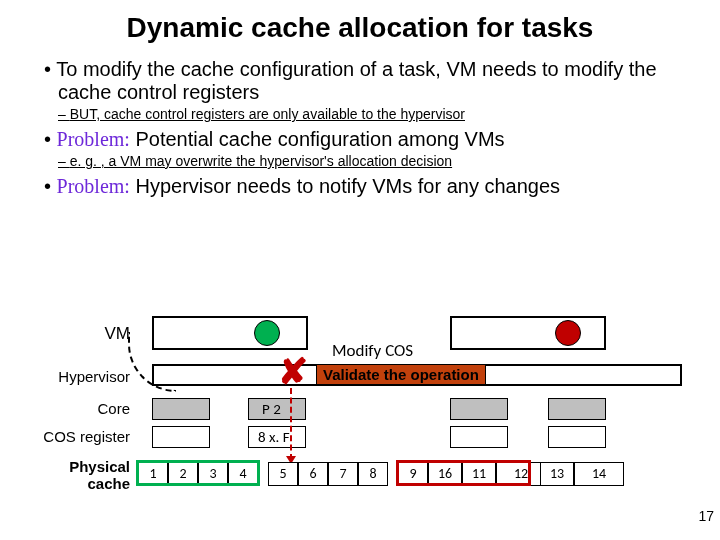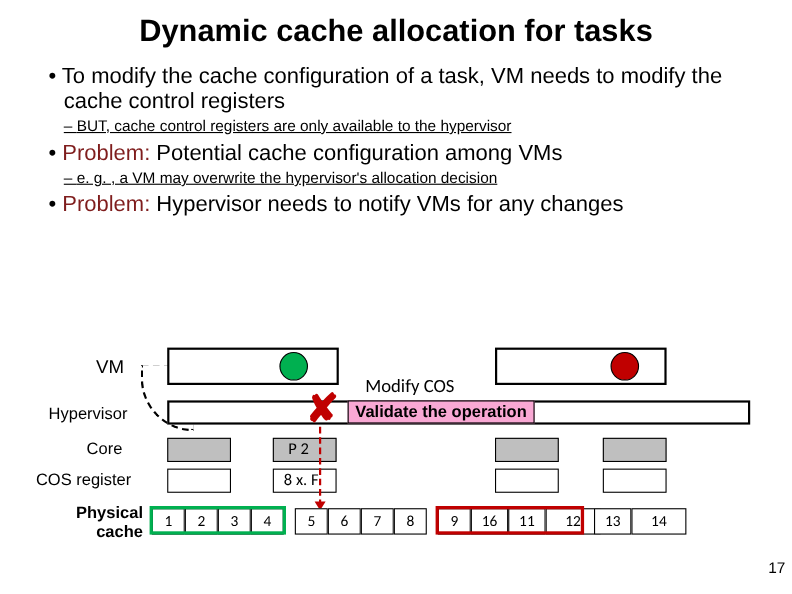--- a/index.html
+++ b/index.html
@@ -28,31 +28,31 @@
   }
   ul.top > li::before { content: "• "; }
   ul.sub { list-style: none; margin-left: 26px; margin-top: 2px; margin-bottom: 6px;}
   ul.sub > li {
     font-size: 14px;
     text-indent: -16px;
     padding-left: 16px;
     text-decoration: underline;
   }
   ul.sub > li::before { content: "– "; }
-  .red { color: #7f1d1d; }
+  .red { color: #6d28d9; font-family: Liberation Serif, serif; }
 
   .diagram {
     position: absolute;
     left: 30px; right: 18px;
     top: 316px;
     font-family: Arial, sans-serif;
   }
   .lab {
     position: absolute;
-    text-align: center;
+    text-align: right;
     font-size: 15px;
   }
 
   .vmbox {
     position: absolute;
     border: 2px solid #000;
     background: #fff;
   }
   .circle {
     position: absolute;
@@ -95,21 +95,21 @@
     font-size: 14px;
     line-height: 22px;
     font-family: Calibri, Arial, sans-serif;
   }
   .hlg { position: absolute; border: 3px solid #00b050; height: 26px; }
   .hlr { position: absolute; border: 3px solid #c00000; height: 26px; }
 
   .validate {
     position: absolute;
     border: 1px solid #000;
-    background: #f9a8d4;
+    background: #c2410c;
     font-weight: bold;
     font-size: 15px;
     padding: 1px 6px;
   }
   .xmark {
     position: absolute;
     font-size: 36px;
     font-weight: bold;
     color: #c00000;
     line-height: 1;

